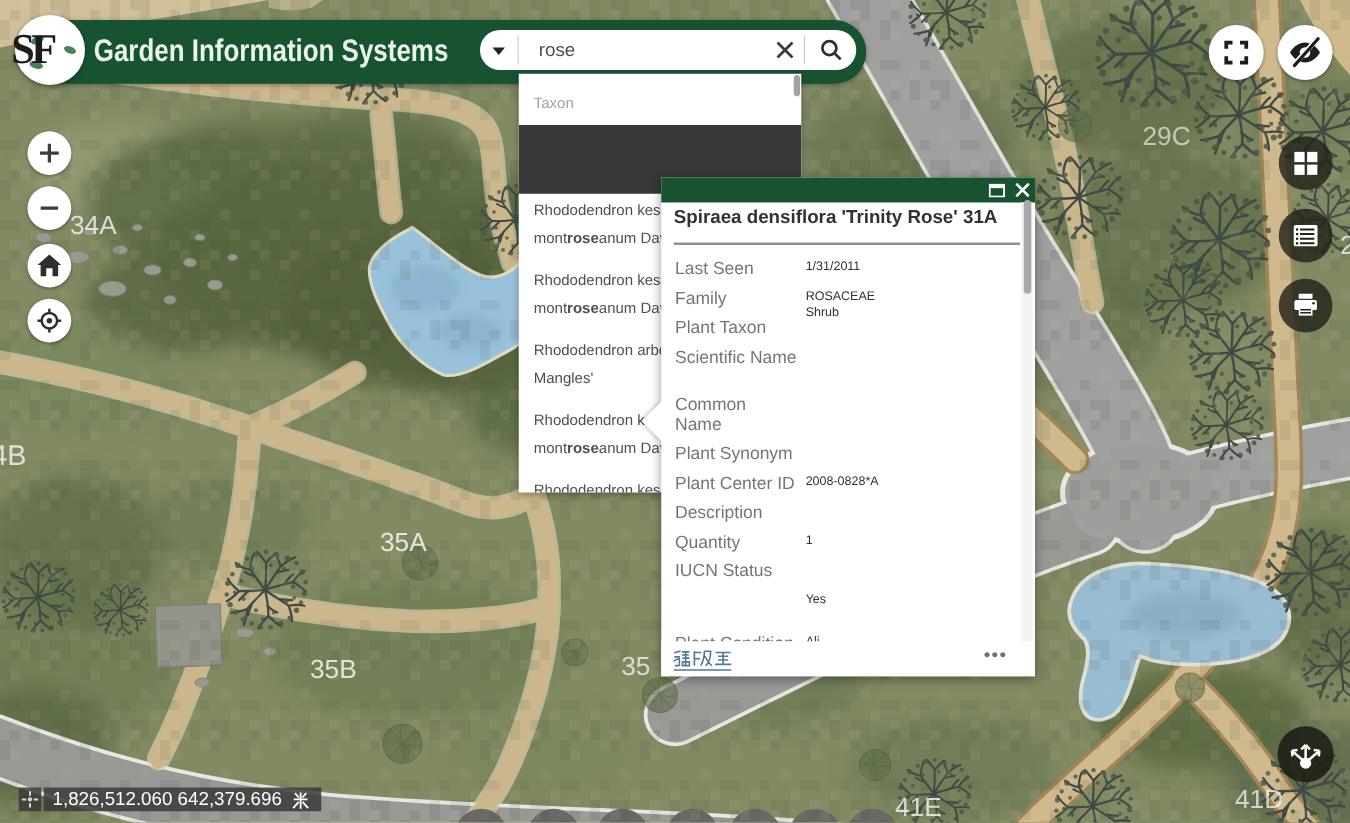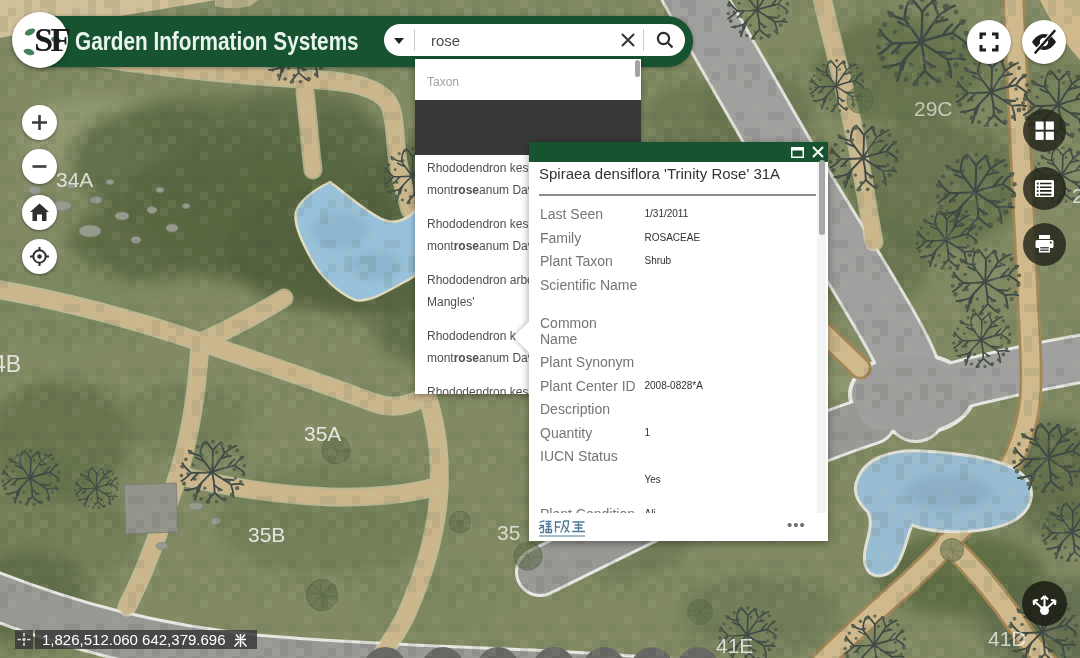--- a/index.html
+++ b/index.html
@@ -1,35 +1,35 @@
 <!DOCTYPE html>
 <html><head>
 <meta charset="utf-8">
 <style>
 html,body{margin:0;padding:0;background:#fff}
 #app{position:relative;width:1080px;height:658px;overflow:hidden;font-family:"Liberation Sans",sans-serif;background:#848e66}
 .abs{position:absolute}
 #mapsvg{position:absolute;left:0;top:0}
 
 #hbar{position:absolute;left:15px;top:16px;width:678px;height:51px;background:#175330;border-radius:25.5px;box-shadow:0 1px 4px rgba(0,0,0,.35)}
-#logo{position:absolute;left:12px;top:12px;width:56px;height:56px;background:#fff;border-radius:50%;box-shadow:0 1px 4px rgba(0,0,0,.35);text-align:right}
+#logo{position:absolute;left:12px;top:12px;width:56px;height:56px;background:#fff;border-radius:50%;box-shadow:0 1px 4px rgba(0,0,0,.35);text-align:left}
 #logo span{position:relative;font-family:"Liberation Serif",serif;font-weight:bold;font-size:34px;color:#1c1c1c;letter-spacing:-3px;line-height:56px;margin-left:-3px}
 #title{position:absolute;left:75px;top:27px;font-size:25px;font-weight:bold;color:#e9f4ec;transform:scaleX(.83);transform-origin:left top;white-space:nowrap}
 #spill{position:absolute;left:384px;top:24px;width:301px;height:32px;background:#fff;border-radius:16px}
 .vsep{position:absolute;top:5px;width:1px;height:22px;background:#ccc}
 #srose{position:absolute;left:47px;top:8px;font-size:15px;color:#4c4c4c}
 
 #ddl{position:absolute;left:415px;top:59px;width:226px;height:335px;background:#fff;box-shadow:0 2px 6px rgba(0,0,0,.35);overflow:hidden}
 .ddi{position:absolute;left:12px;font-size:12px;color:#4f4f4f;line-height:21.5px;white-space:nowrap}
 #ddsel{position:absolute;left:0;top:41px;width:226px;height:55px;background:#383838}
 
 #pop{position:absolute;left:529px;top:142px;width:299px;height:399px;background:#fff;box-shadow:0 2px 8px rgba(0,0,0,.4)}
 #popbeak{position:absolute;left:-11px;top:184px;width:22px;height:22px;background:#fff;transform:rotate(45deg);box-shadow:-2px 2px 3px rgba(0,0,0,.15)}
 #pophdr{position:absolute;left:0;top:0;width:299px;height:20px;background:#175330}
-#poptitle{position:absolute;left:10px;top:23px;font-size:15px;font-weight:normal;color:#323232;width:280px}
+#poptitle{position:absolute;left:10px;top:23px;font-size:15px;font-weight:bold;color:#323232;width:280px}
 #popsep{position:absolute;left:10px;top:52px;width:277px;height:1.5px;background:#8e8e8e}
 .plbl{position:absolute;left:11px;font-size:14px;color:#757575;line-height:16.5px;width:105px}
 .pval{position:absolute;left:115.5px;font-size:10px;color:#323232;line-height:16.5px;width:165px}
 #popfoot{position:absolute;left:0;top:371px;width:299px;height:28px;background:#fff}
 
 .wbtn{position:absolute;background:#fff;border-radius:50%;box-shadow:0 1px 3px rgba(0,0,0,.4)}
 .dbtn{position:absolute;background:rgba(34,37,26,.82);border-radius:50%}
 
 #coord{position:absolute;left:15px;top:630px;height:19px;background:rgba(58,58,56,.85);color:#fff;font-size:15px}
 </style>
@@ -369,21 +369,21 @@
           <path d="M1,1 L11,11 M11,1 L1,11" stroke="#fff" stroke-width="2" fill="none"></path>
         </svg>
  </div>
  <div id="poptitle">Spiraea densiflora 'Trinity Rose' 31A</div>
  <div id="popsep"></div>
  <div class="plbl" style="top:64px">Last Seen</div>
       <div class="pval" style="top:64px">1/31/2011</div>
  <div class="plbl" style="top:87.5px">Family</div>
       <div class="pval" style="top:87.5px">ROSACEAE</div>
  <div class="plbl" style="top:111px">Plant Taxon</div>
-      <div class="pval" style="top:111px">Shrub</div>
+      <div class="pval" style="top:101px">Shrub</div>
  <div class="plbl" style="top:134.5px">Scientific Name</div>
  <div class="plbl" style="top:172.5px">Common<br>Name</div>
  <div class="plbl" style="top:212px">Plant Synonym</div>
  <div class="plbl" style="top:235.5px">Plant Center ID</div>
       <div class="pval" style="top:235.5px">2008-0828*A</div>
  <div class="plbl" style="top:259px">Description</div>
  <div class="plbl" style="top:282.5px">Quantity</div>
       <div class="pval" style="top:282.5px">1</div>
  <div class="plbl" style="top:306px">IUCN Status</div>
       <div class="pval" style="top:329.5px">Yes</div>

